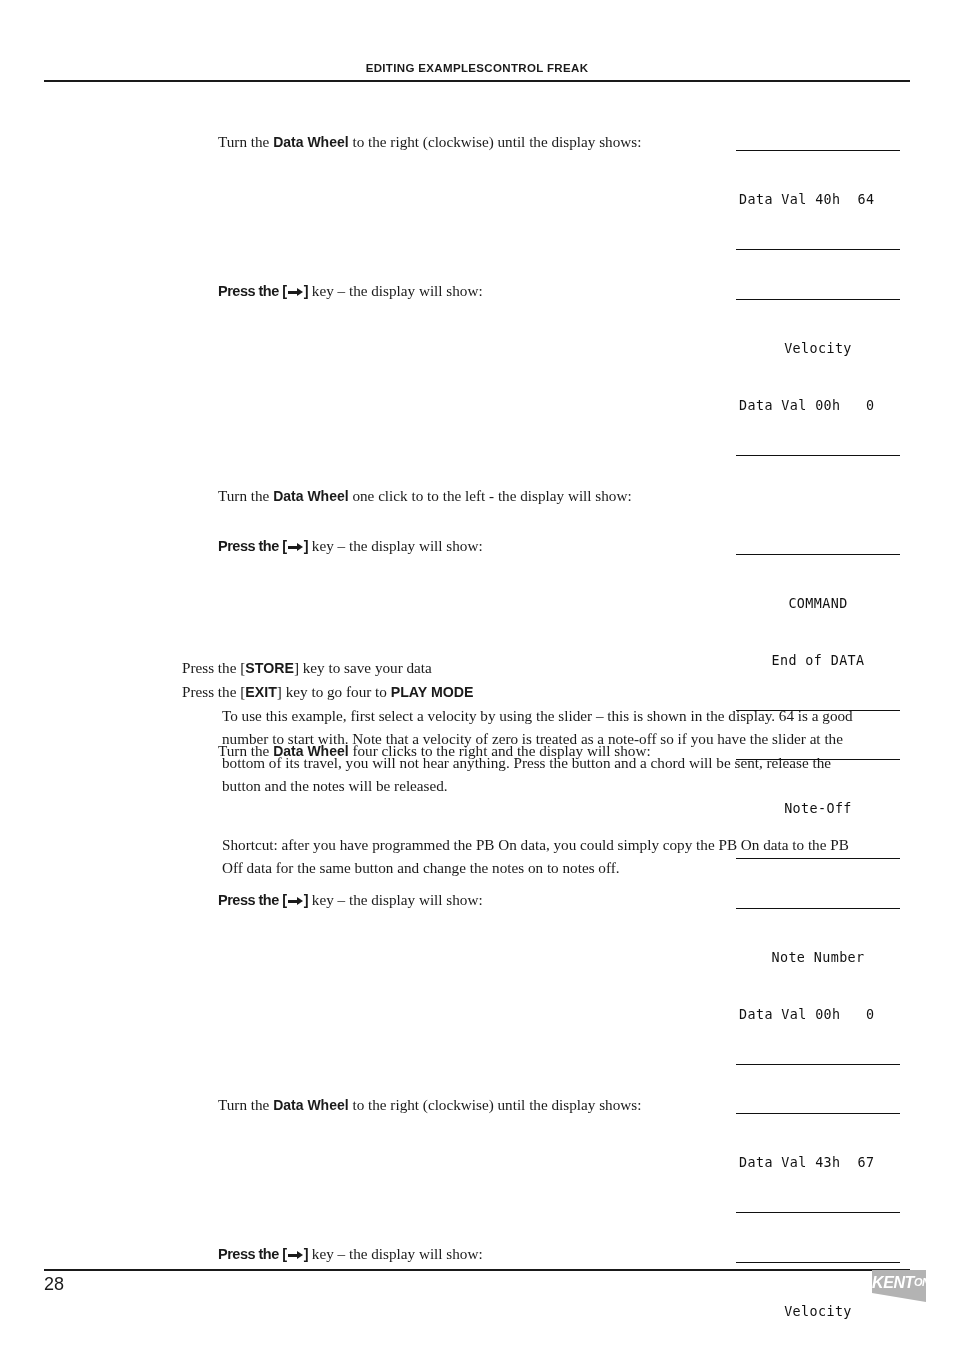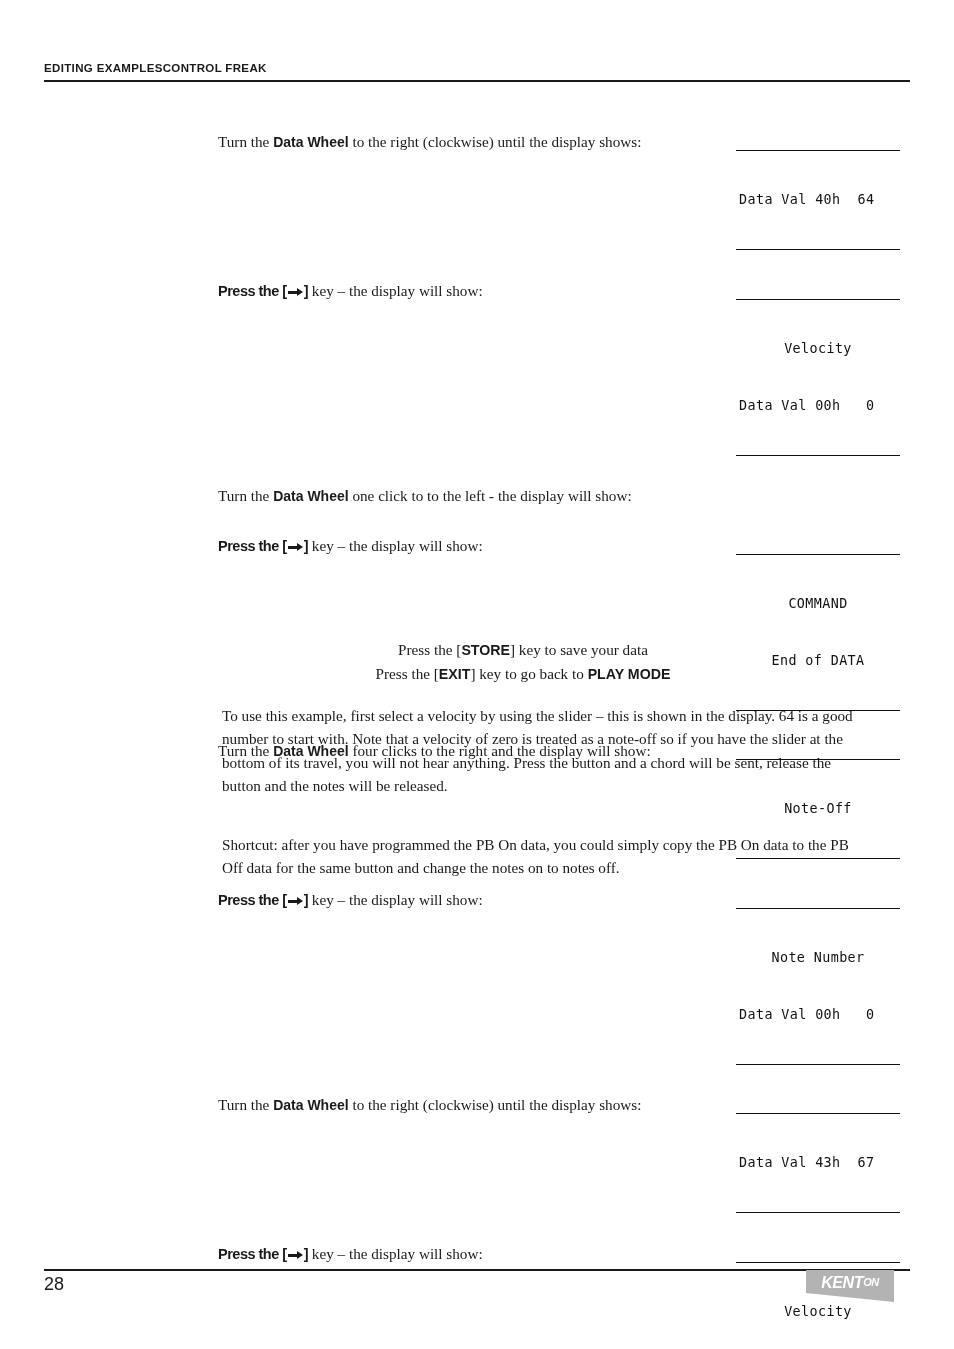--- a/index.html
+++ b/index.html
@@ -24,21 +24,21 @@
   
   .header {
     position: absolute;
     left: 44px;
     right: 44px;
     top: 62px;
     height: 24px;
   }
   .header-inner {
     display: flex;
-    justify-content: flex-start;
+    justify-content: center;
     align-items: flex-end;
     font-family: "Liberation Sans", sans-serif;
     font-weight: bold;
     font-size: 11.5px;
     letter-spacing: 0.35px;
     line-height: 13px;
     color: #1a1a1a;
   }
   .header-rule {
     position: absolute;
@@ -174,23 +174,23 @@
   .page-number {
     position: absolute;
     left: 44px;
     top: 1274px;
     font-family: "Liberation Sans", sans-serif;
     font-size: 18px;
     color: #1a1a1a;
   }
   .logo {
     position: absolute;
-    right: 60px;
+    right: 28px;
     top: 1270px;
-    width: 88px;
+    width: 54px;
     height: 32px;
   }
   .logo-shape {
     position: absolute;
     inset: 0;
     background: #b3b3b3;
     clip-path: polygon(0 0, 100% 0, 100% 100%, 0 72%);
   }
   .logo-text {
     position: absolute;
@@ -298,23 +298,23 @@
       </div>
       <div class="lcd">
         <span class="lcd-line center">Velocity</span>
         <span class="lcd-line mono">Data Val 00h   0</span>
       </div>
     </div>
     <div class="row-gap-b"></div>
 
   </div>
 
-  <div class="para-block" style="top:638px;text-align:center;">
+  <div class="para-block" style="top:656px;">
     <span class="para-line"><span>Press the [</span><span class="key">STORE</span><span>] key to save your data</span></span>
-    <span class="para-line"><span>Press the [</span><span class="key">EXIT</span><span>] key to go back to </span><b>PLAY MODE</b></span>
+    <span class="para-line"><span>Press the [</span><span class="key">EXIT</span><span>] key to go four to </span><b>PLAY MODE</b></span>
   </div>
 
   <div class="para-block" style="top:704px;">
     <span class="para-flow">To use this example, first select a velocity by using the slider – this is shown in the display. 64 is a good number to start with. Note that a velocity of zero is treated as a note-off so if you have the slider at the bottom of its travel, you will not hear anything. Press the button and a chord will be sent, release the button and the notes will be released.</span>
   </div>
 
   <div class="para-block" style="top:833px;">
     <span class="para-flow">Shortcut: after you have programmed the PB On data, you could simply copy the PB On data to the PB Off data for the same button and change the notes on to notes off.</span>
   </div>
 

